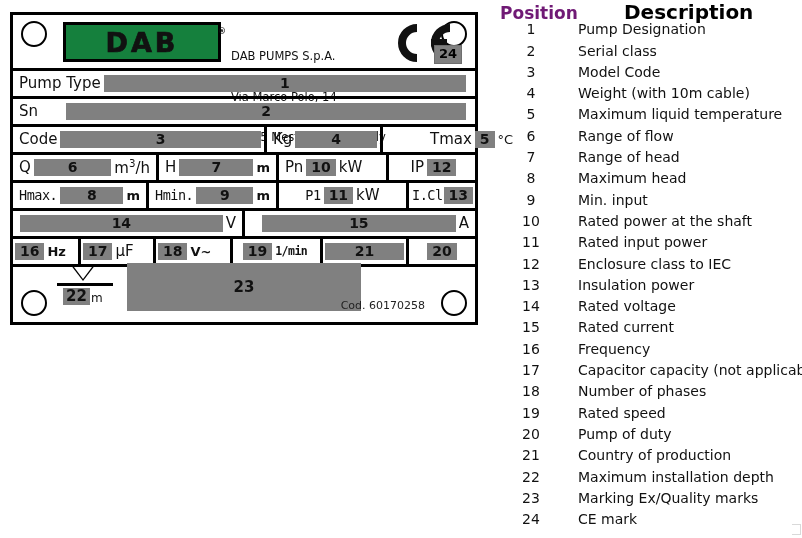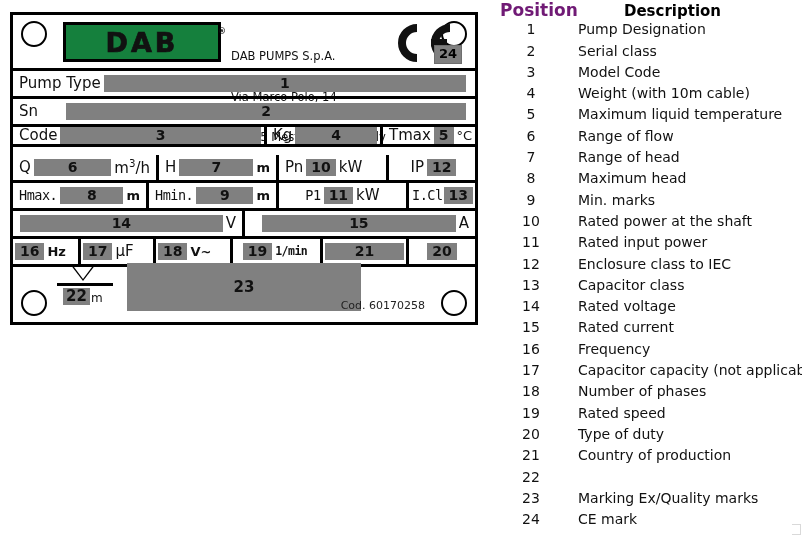--- a/index.html
+++ b/index.html
@@ -149,21 +149,21 @@
     align-items: baseline;
     height: 21.3px;
   }
   .th-pos, .td-pos {
     width: 62px;
     text-align: center;
     flex: 0 0 62px;
   }
   .th-pos { font-weight: bold; font-size: 17px; color: #701a75; }
   .td-pos { font-size: 14px; color: #111; }
-  .th-desc { font-weight: bold; font-size: 15px; color: #000; padding-left: 62px; text-align: right; }
+  .th-desc { font-weight: bold; font-size: 20px; color: #000; padding-left: 62px; text-align: right; }
   .td-desc { font-size: 14px; color: #111; padding-left: 16px; white-space: nowrap; }
 
   .corner-artifact {
     position: absolute;
     right: 1px; bottom: 3px;
     width: 9px; height: 11px;
     border: 1px solid #d9d9d9;
     border-left: none;
     box-sizing: border-box;
   }
@@ -276,30 +276,30 @@
       </div>
     </div>
 
     <div class="row" style="top:84px; height:28px;">
       <div class="cell" style="flex:1 1 auto; border-right:none;">
         <span class="lbl" style="min-width:44px;">Sn</span>
         <span class="val" style="margin-right:6px;">2</span>
       </div>
     </div>
 
-    <div class="row" style="top:112px; height:20px;">
+    <div class="row" style="top:112px; height:28px;">
       <div class="cell" style="flex:0 0 254px;">
         <span class="lbl">Code</span>
         <span class="val">3</span>
       </div>
       <div class="cell" style="flex:0 0 116px;">
         <span class="lbl">Kg</span>
         <span class="val">4</span>
       </div>
-      <div class="cell" style="flex:1 1 auto;">
+      <div class="cell" style="flex:1 1 auto;margin-left:41px;">
         <span class="lbl">Tmax</span>
         <span class="val fixed">5</span>
         <span class="lbl sm">°C</span>
       </div>
     </div>
 
     <div class="row" style="top:140px; height:28px;">
       <div class="cell" style="flex:0 0 146px;">
         <span class="lbl">Q</span>
         <span class="val">6</span>
@@ -427,37 +427,37 @@
         <div class="trow">
           <div class="td-pos">7</div>
           <div class="td-desc">Range of head</div>
         </div>
         <div class="trow">
           <div class="td-pos">8</div>
           <div class="td-desc">Maximum head</div>
         </div>
         <div class="trow">
           <div class="td-pos">9</div>
-          <div class="td-desc">Min. marks</div>
+          <div class="td-desc">Min. input</div>
         </div>
         <div class="trow">
           <div class="td-pos">10</div>
           <div class="td-desc">Rated power at the shaft</div>
         </div>
         <div class="trow">
           <div class="td-pos">11</div>
           <div class="td-desc">Rated input power</div>
         </div>
         <div class="trow">
           <div class="td-pos">12</div>
           <div class="td-desc">Enclosure class to IEC</div>
         </div>
         <div class="trow">
           <div class="td-pos">13</div>
-          <div class="td-desc">Capacitor class</div>
+          <div class="td-desc">Insulation power</div>
         </div>
         <div class="trow">
           <div class="td-pos">14</div>
           <div class="td-desc">Rated voltage</div>
         </div>
         <div class="trow">
           <div class="td-pos">15</div>
           <div class="td-desc">Rated current</div>
         </div>
         <div class="trow">
@@ -471,28 +471,29 @@
         <div class="trow">
           <div class="td-pos">18</div>
           <div class="td-desc">Number of phases</div>
         </div>
         <div class="trow">
           <div class="td-pos">19</div>
           <div class="td-desc">Rated speed</div>
         </div>
         <div class="trow">
           <div class="td-pos">20</div>
-          <div class="td-desc">Type of duty</div>
+          <div class="td-desc">Pump of duty</div>
         </div>
         <div class="trow">
           <div class="td-pos">21</div>
           <div class="td-desc">Country of production</div>
         </div>
         <div class="trow">
           <div class="td-pos">22</div>
+          <div class="td-desc">Maximum installation depth</div>
         </div>
         <div class="trow">
           <div class="td-pos">23</div>
           <div class="td-desc">Marking Ex/Quality marks</div>
         </div>
         <div class="trow">
           <div class="td-pos">24</div>
           <div class="td-desc">CE mark</div>
         </div>
       </div>

